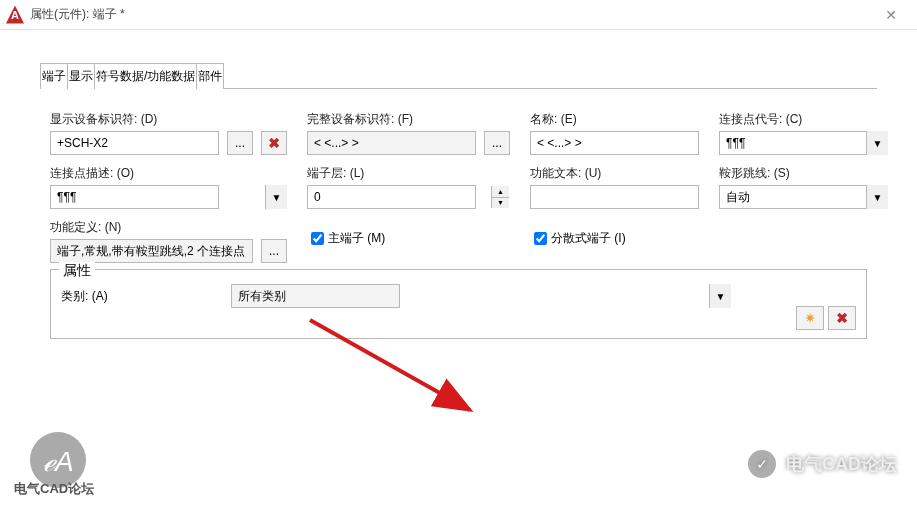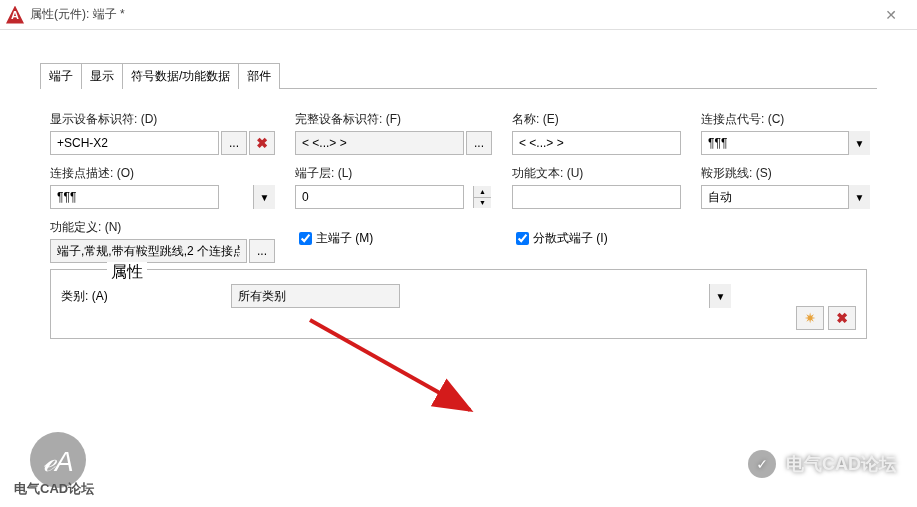--- a/index.html
+++ b/index.html
@@ -6,45 +6,45 @@
   body { margin:0; padding:0; width:917px; height:507px; background:#fff; position:relative; overflow:hidden; }
 
   
   .titlebar { height:30px; display:flex; align-items:center; padding:0 6px; background:#fff; border-bottom:1px solid #e0e0e0;}
   .app-icon { width:18px; height:18px; background:#c0282c; color:#fff; font-size:11px; font-weight:bold; display:flex; align-items:center; justify-content:center; clip-path: polygon(50% 0,100% 100%,0 100%); margin-right:6px;}
   .title-text { font-size:12px; color:#444; flex:1;}
   .close-x { width:40px; height:28px; display:flex; align-items:center; justify-content:center; color:#888; font-size:14px;}
 
   
   .tab-strip { display:flex; align-items:flex-end; height:30px; padding:0 40px; margin-top:28px;}
-  .tab { font-size:12px; padding:4px 8px; border:1px solid #b8b8b8; border-bottom:none; background:#fff; margin-right:0; position:relative; top:1px;}
+  .tab { font-size:12px; padding:4px 1px; border:1px solid #b8b8b8; border-bottom:none; background:#fff; margin-right:0; position:relative; top:1px;}
   .tab.inactive { border-left:none; }
   .tab-underline { border-bottom:1px solid #b8b8b8; margin:0 40px 0 40px;}
 
   .form-area { padding:16px 50px 0 50px; display:grid; grid-template-columns: 1fr 1fr 1fr 1fr; column-gap:20px; row-gap:4px;}
   .field-block { display:flex; flex-direction:column;}
   .lbl { font-size:12px; color:#222; margin:6px 0 3px 0;}
-  .row { display:flex; align-items:center; gap:2px;}
+  .row { display:flex; align-items:center; gap:8px;}
   .inp, .sel { height:24px; border:1px solid #b8b8b8; background:#fff; font-size:12px; padding:0 6px; flex:1; outline:none;}
   .inp.readonly { background:#f3f3f3;}
   .btn-sq { width:26px; height:24px; border:1px solid #b8b8b8; background:#f3f3f3; display:flex; align-items:center; justify-content:center; font-size:12px; cursor:pointer;}
   .btn-sq.red { color:#c0282c; font-weight:bold; font-size:14px;}
   .sel-wrap { position:relative; flex:1;}
   .sel-arrow { position:absolute; right:0; top:0; width:22px; height:24px; display:flex; align-items:center; justify-content:center; border-left:1px solid #b8b8b8; background:#f0f0f0; pointer-events:none; font-size:10px;}
   .spin-wrap{ position:relative; flex:1;}
   .spin-btns{ position:absolute; right:1px; top:1px; bottom:1px; width:18px; border-left:1px solid #b8b8b8; display:flex; flex-direction:column;}
   .spin-btns div{ flex:1; background:#f0f0f0; font-size:7px; display:flex; align-items:center; justify-content:center; border-bottom:1px solid #b8b8b8;}
   .spin-btns div:last-child{border-bottom:none;}
 
   .chk-row { display:flex; align-items:center; font-size:12px; }
   .chk-row input { margin-right:4px;}
 
   
   .group-box { margin:6px 50px 0 50px; border:1px solid #b8b8b8; padding:8px 10px 30px 10px; position:relative;}
-  .group-title { position:absolute; top:-8px; left:8px; background:#fff; padding:0 4px; font-size:16px;margin-left:48px;}
+  .group-title { position:absolute; top:-8px; left:8px; background:#fff; padding:0 4px; font-size:14px;}
   .cat-row { display:flex; align-items:center; gap:20px; margin-top:6px;}
   .cat-row .lbl2 { font-size:12px; width:150px;}
   .cat-sel { flex:1; max-width:500px;}
   .icon-btns { position:absolute; right:10px; bottom:8px; display:flex; gap:4px;}
   .icon-btn { width:28px; height:24px; border:1px solid #b8b8b8; background:#f3f3f3; display:flex; align-items:center; justify-content:center; font-size:14px;}
   .icon-btn.star { color:#e8a33d;}
   .icon-btn.del  { color:#c0282c; font-weight:bold;}
 
   
   .arrow-svg { position:absolute; left:300px; top:310px; pointer-events:none;}

